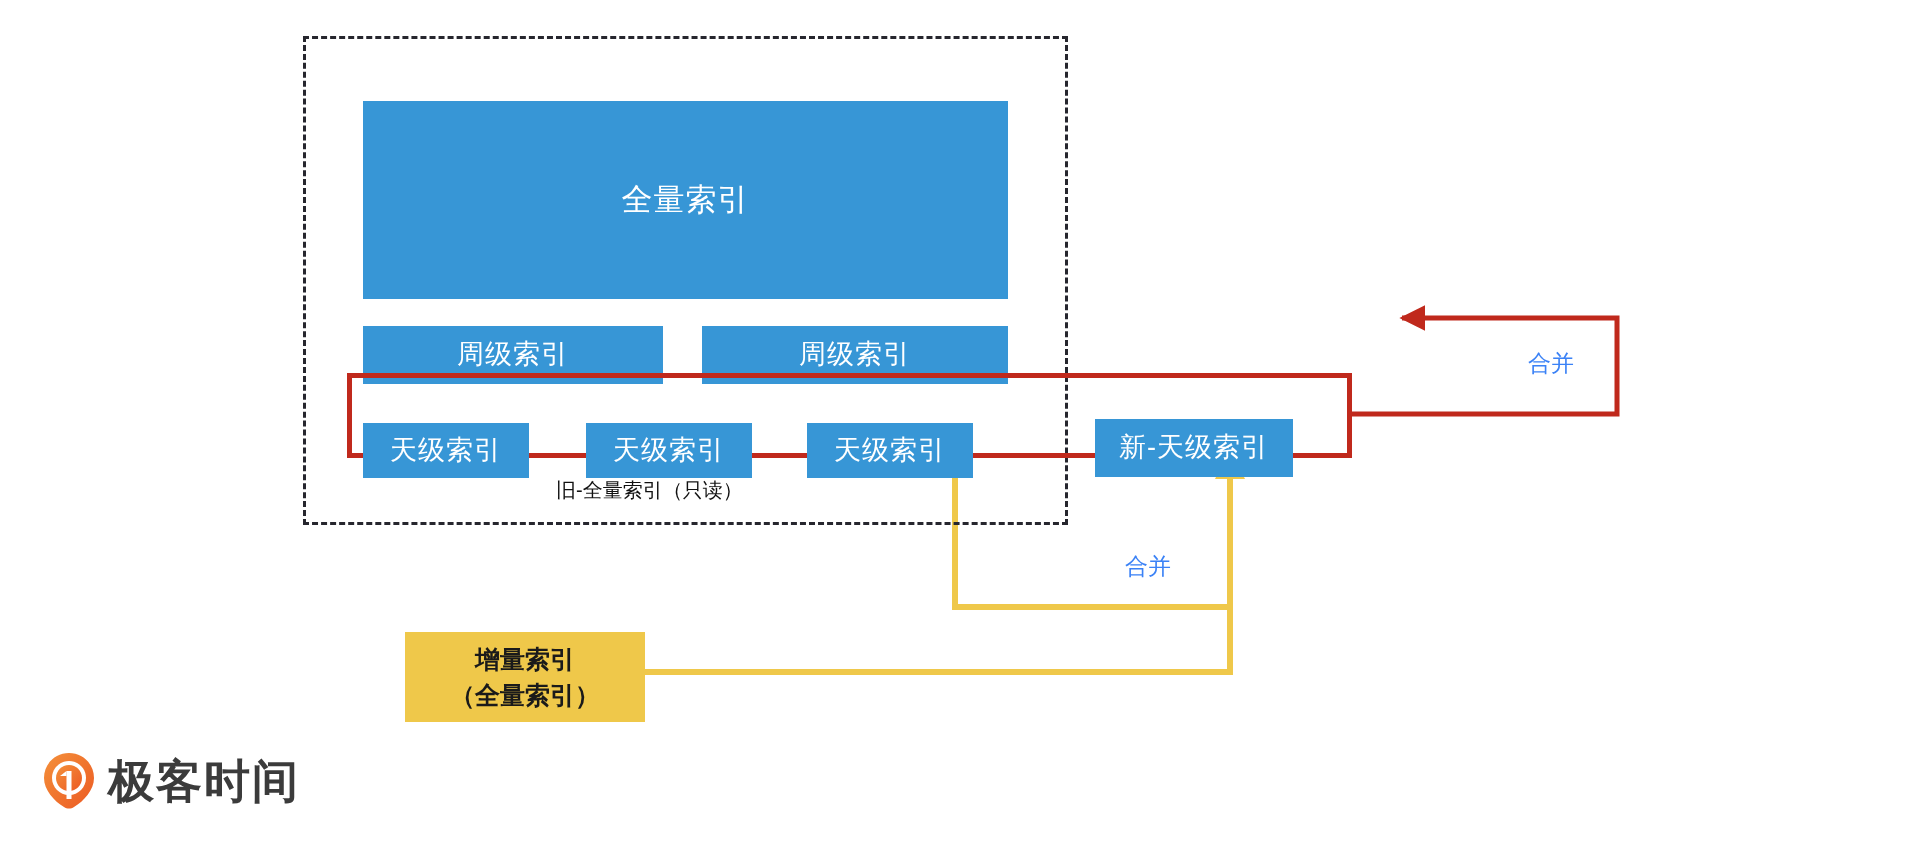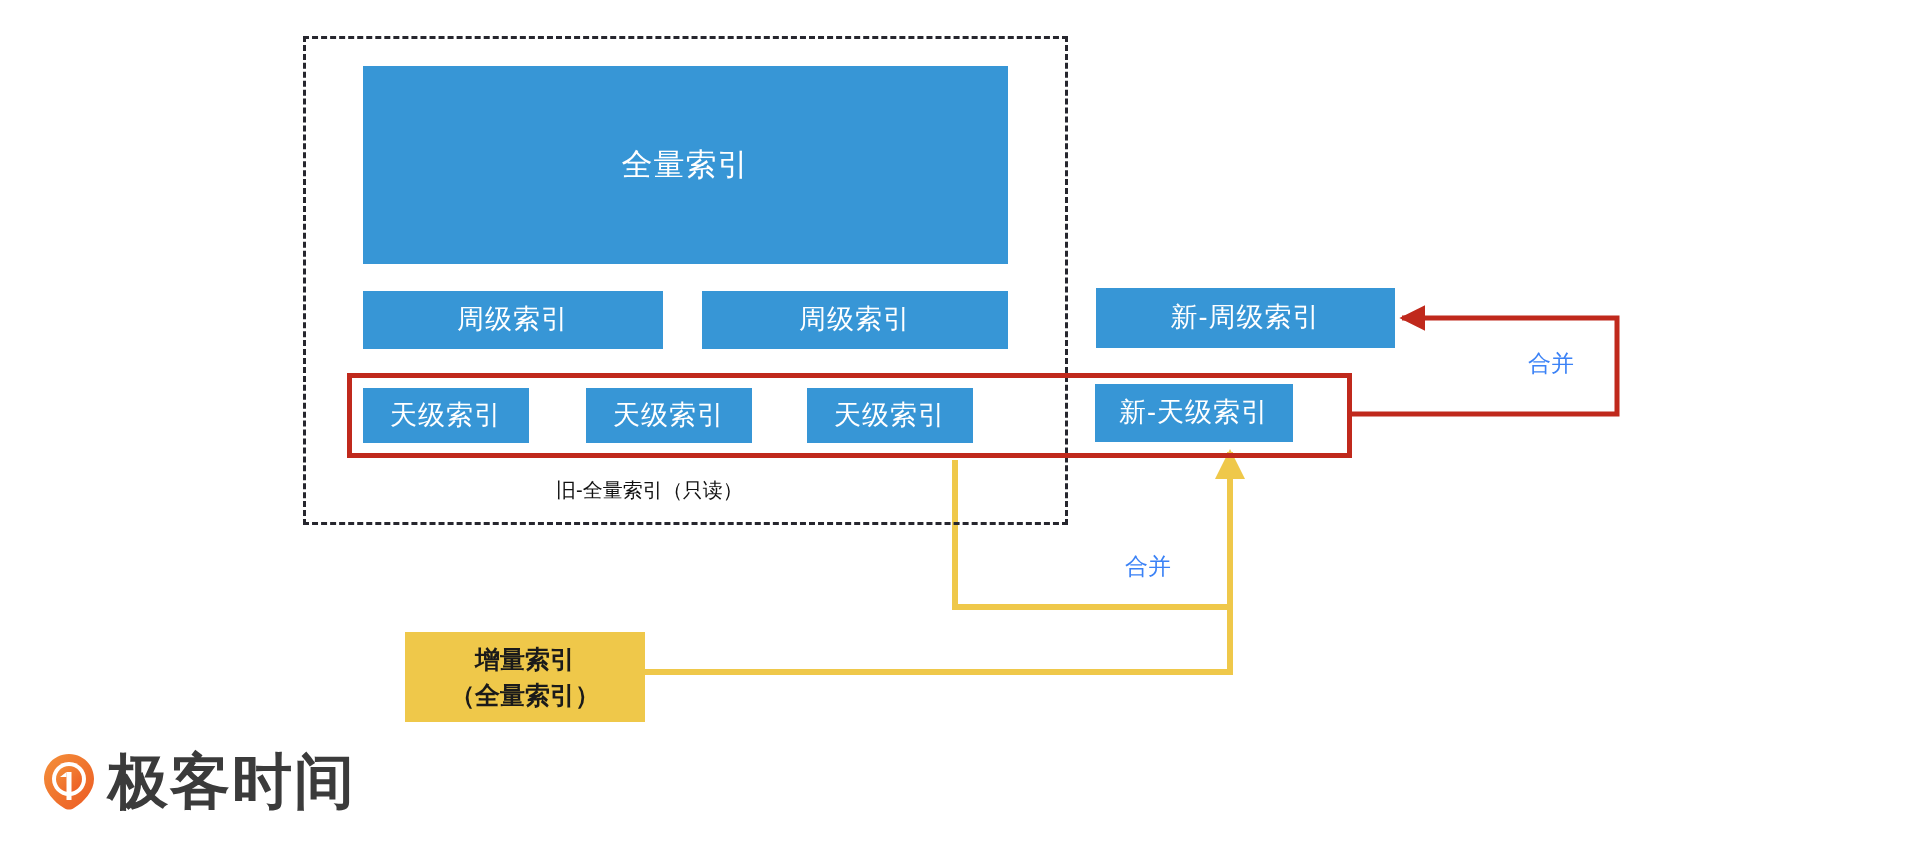--- a/index.html
+++ b/index.html
@@ -40,20 +40,21 @@
     background: #3796D6;
     color: #ffffff;
     display: flex;
     align-items: center;
     justify-content: center;
     text-align: center;
     font-size: 27px;
     line-height: 1.25;
     letter-spacing: 1px;
     font-weight: 400;
+    margin-top: 35px;
   }
   .blue-block.large { font-size: 31px; }
 
   
   .yellow-block {
     background: #EFC84A;
     color: #1a1a1a;
     display: flex;
     flex-direction: column;
     align-items: center;
@@ -89,21 +90,21 @@
     display: flex;
     align-items: center;
     gap: 12px;
   }
   .logo-mark {
     width: 54px;
     height: 58px;
     position: relative;
   }
   .logo-text {
-    font-size: 60px;
+    font-size: 46px;
     font-weight: 700;
     color: #3b3b3b;
     letter-spacing: 2px;
     line-height: 1;
   }
 </style>
 </head>
 <body>
 
 <div id="stage">
@@ -148,23 +149,20 @@
   <div class="abs blue-block" style="left:586px; top:388px; width:166px; height:55px;">
     <span>天级索引</span>
   </div>
 
   <div class="abs blue-block" style="left:807px; top:388px; width:166px; height:55px;">
     <span>天级索引</span>
   </div>
 
   <div class="abs caption" style="left:556px; top:477px;">旧-全量索引（只读）</div>
 
-  <div class="abs blue-block" style="left:1096px; top:288px; width:299px; height:60px;">
-    <span>新-周级索引</span>
-  </div>
 
   <div class="abs blue-block" style="left:1095px; top:384px; width:198px; height:58px;">
     <span>新-天级索引</span>
   </div>
 
   <div class="abs edge-label" style="left:1528px; top:348px;">合并</div>
 
   <div class="abs edge-label" style="left:1125px; top:551px;">合并</div>
 
   <div class="abs yellow-block" style="left:405px; top:632px; width:240px; height:90px;">

